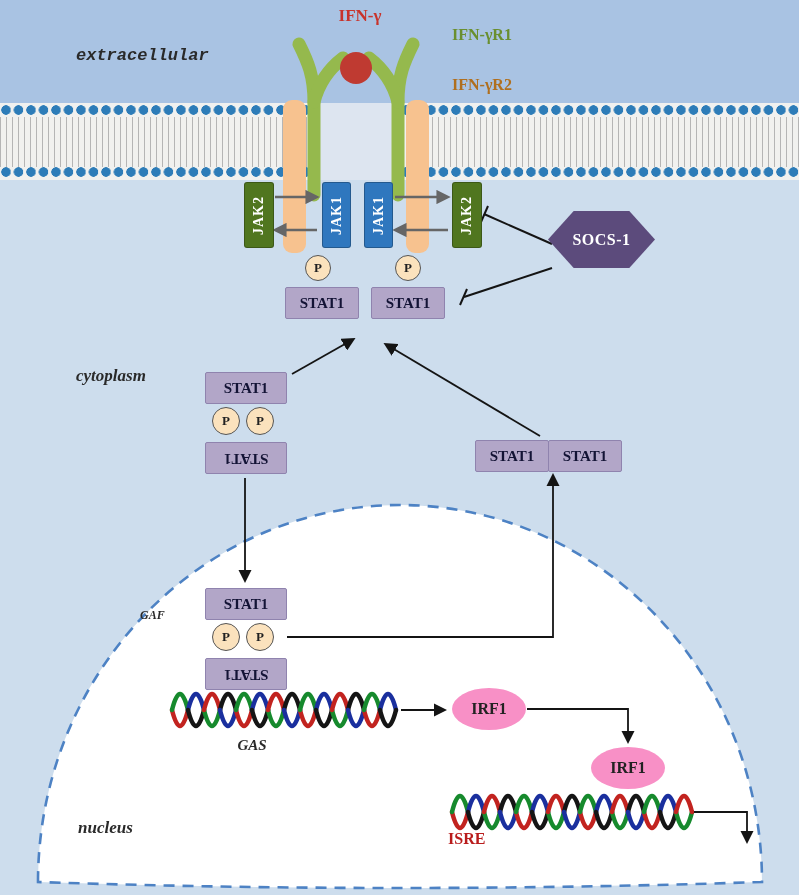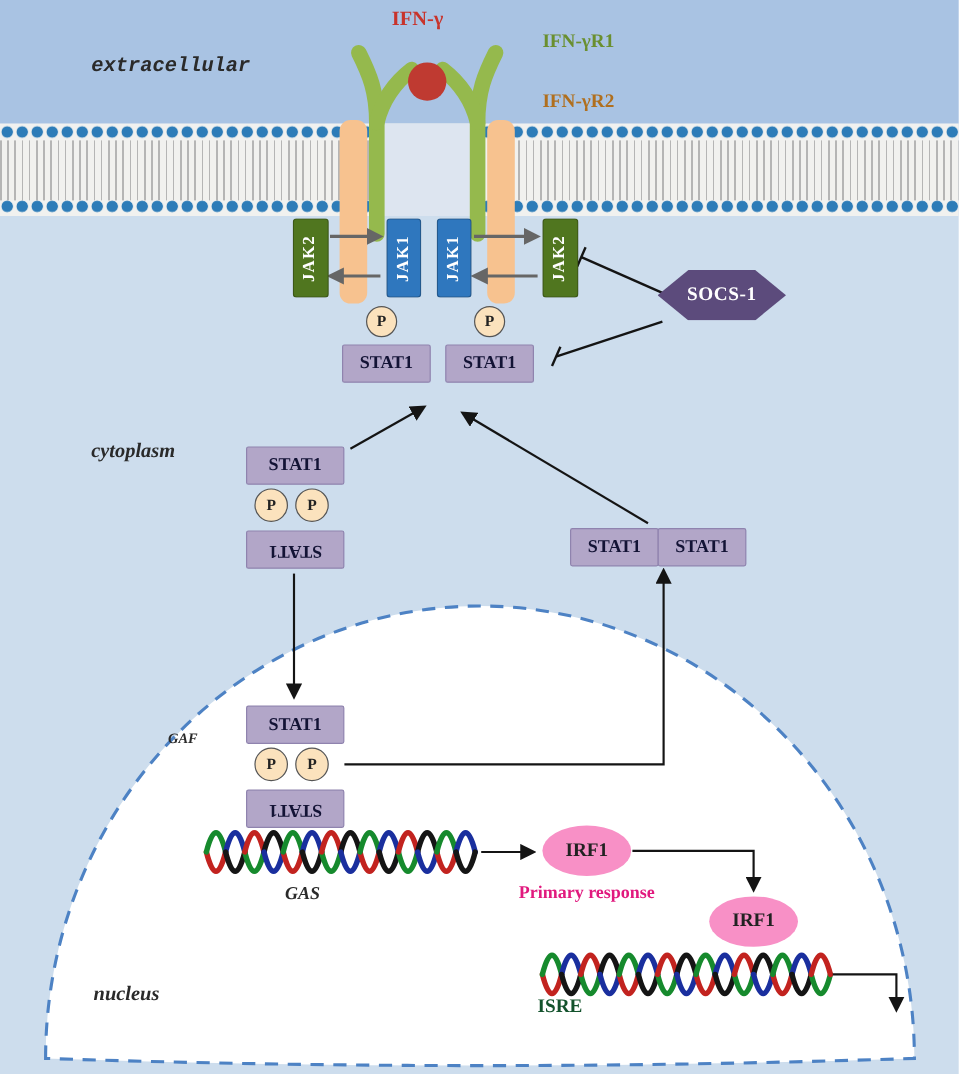--- a/index.html
+++ b/index.html
@@ -168,21 +168,21 @@
 
     <line class="ln" x1="401" y1="710" x2="443" y2="710" marker-end="url(#arr)"></line>
     <path class="ln" d="M 527 709 L 628 709 L 628 740" marker-end="url(#arr)"></path>
     <path class="ln" d="M 694 812 L 747 812 L 747 840" marker-end="url(#arr)"></path>
   </svg>
 
   <div class="lbl" style="left:76px;top:46px;font-family:Liberation Mono, monospace;">extracellular</div>
   <div class="lbl" style="left:76px;top:366px;">cytoplasm</div>
   <div class="lbl" style="left:78px;top:818px;">nucleus</div>
 
-  <div class="mol-lbl" style="left:298px;top:6px;width:100px;text-align:center;font-size:17px;color:var(--label_red);">IFN-γ</div>
+  <div class="mol-lbl" style="left:310px;top:6px;width:100px;text-align:center;font-size:17px;color:var(--label_red);">IFN-γ</div>
   <div class="mol-lbl" style="left:452px;top:26px;color:var(--label_green);">IFN-γR1</div>
   <div class="mol-lbl" style="left:452px;top:76px;color:var(--label_orange);">IFN-γR2</div>
 
   <div class="jak jak2" style="left:244px;top:182px;width:28px;height:64px;">
       <span>JAK2</span>
     </div>
   <div class="jak jak1" style="left:322px;top:182px;width:27px;height:64px;">
       <span>JAK1</span>
     </div>
   <div class="jak jak1" style="left:364px;top:182px;width:27px;height:64px;">
@@ -195,21 +195,21 @@
   <div class="pcirc" style="left:305px;top:255px;">P</div>
   <div class="pcirc" style="left:395px;top:255px;">P</div>
 
   <div class="box-stat" style="left:285px;top:287px;width:72px;height:30px;">
       <span>STAT1</span>
     </div>
   <div class="box-stat" style="left:371px;top:287px;width:72px;height:30px;">
       <span>STAT1</span>
     </div>
 
-  <div class="hex" style="left:548px;top:225px;width:107px;height:42px;">SOCS-1</div>
+  <div class="hex" style="left:548px;top:211px;width:107px;height:57px;">SOCS-1</div>
 
   <div class="box-stat" style="left:205px;top:372px;width:80px;height:30px;">
       <span>STAT1</span>
     </div>
   <div class="pcirc" style="left:212px;top:407px;width:28px;height:28px;">P</div>
   <div class="pcirc" style="left:246px;top:407px;width:28px;height:28px;">P</div>
   <div class="box-stat flip" style="left:205px;top:442px;width:80px;height:30px;">
       <span>STAT1</span>
     </div>
 
@@ -224,20 +224,19 @@
   <div class="box-stat" style="left:205px;top:588px;width:80px;height:30px;">
       <span>STAT1</span>
     </div>
   <div class="pcirc" style="left:212px;top:623px;width:28px;height:28px;">P</div>
   <div class="pcirc" style="left:246px;top:623px;width:28px;height:28px;">P</div>
   <div class="box-stat flip" style="left:205px;top:658px;width:80px;height:30px;">
       <span>STAT1</span>
     </div>
 
   <div class="lbl" style="left:222px;top:737px;width:60px;text-align:center;font-size:15px;">GAS</div>
-  <div class="mol-lbl" style="left:448px;top:830px;color:#14532d;">ISRE</div>
+  <div class="mol-lbl" style="left:448px;top:830px;color:#b91c1c;">ISRE</div>
 
   <div class="ell" style="left:452px;top:688px;width:74px;height:42px;">IRF1</div>
   <div class="ell" style="left:591px;top:747px;width:74px;height:42px;">IRF1</div>
 
-  <div class="pink" style="left:399px;top:735px;width:180px;">Primary response</div>
 
 </div>
 
 </body></html>

